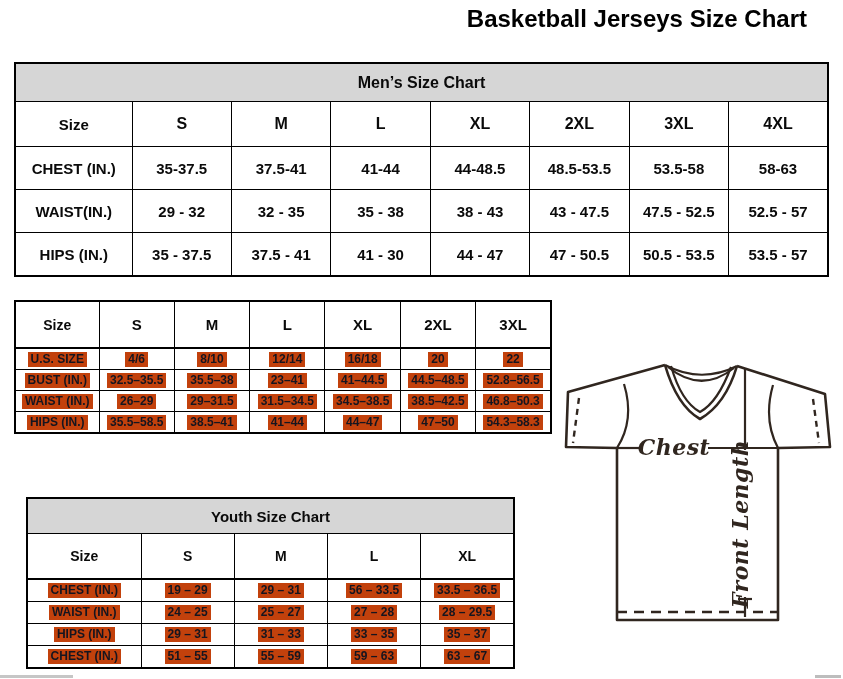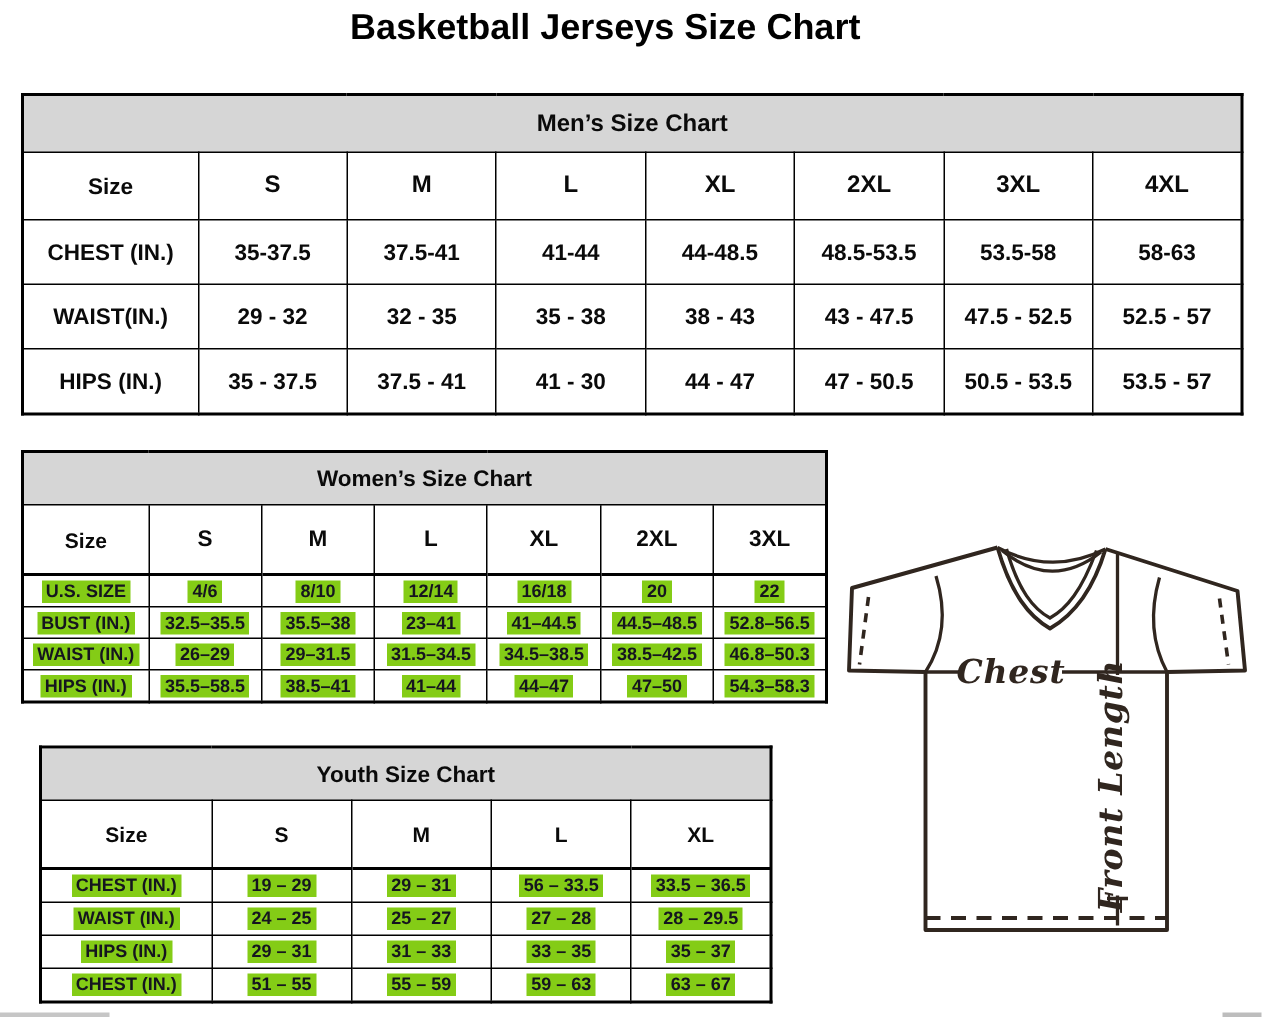--- a/index.html
+++ b/index.html
@@ -1,18 +1,18 @@
 <!DOCTYPE html>
 <html><head>
 <meta charset="utf-8">
 <style>
   html,body{margin:0;padding:0;background:#fff;}
   .stage{position:relative;width:843px;height:679px;background:#ffffff;overflow:hidden;
          font-family:"Liberation Sans","DejaVu Sans",sans-serif;}
-  .page-title{position:absolute;left:0;top:5px;width:807px;text-align:center;
+  .page-title{position:absolute;left:0;top:5px;width:807px;text-align:right;
               font-size:24px;font-weight:bold;color:#000;letter-spacing:0;}
   table.t{position:absolute;border-collapse:collapse;table-layout:fixed;background:#fff;
           border:2px solid #000000;}
   table.t td{border:1px solid #000;text-align:center;vertical-align:middle;
              font-weight:bold;color:#0a0a0a;padding:0;overflow:hidden;white-space:nowrap;}
   tr.hdr td{background:#d6d6d6;font-size:16px;}
   
   .mens tr.hdr td{height:37px;}
   .mens tr.szrow td{height:44px;font-size:16px;}
   .mens tr.datarow td{height:42px;font-size:15px;}
@@ -20,21 +20,21 @@
   
   .womens tr.hdr td{height:34px;font-size:15px;}
   .womens tr.szrow td{height:45px;font-size:15px;border-bottom:2px solid #000;}
   .womens tr.datarow td{height:20px;font-size:12px;color:#15151f;}
   .womens td.lbl{font-size:11px;}
   
   .youth tr.hdr td{height:34px;font-size:15px;}
   .youth tr.szrow td{height:44px;font-size:14px;border-bottom:2px solid #000;}
   .youth tr.datarow td{height:21px;font-size:12px;color:#15151f;}
   .youth td.lbl{font-size:11px;}
-  .hl{background:#84cc16;padding:0 3px;display:inline-block;line-height:1.25;}
+  .hl{background:#c2410c;padding:0 3px;display:inline-block;line-height:1.25;}
   
   .jersey{position:absolute;left:558px;top:358px;}
   .jersey path,.jersey line{fill:none;stroke:#30261f;}
   .jersey .outline{stroke-width:2.6;stroke-linejoin:round;}
   .jersey .collar{stroke-width:2.2;}
   .jersey .dash{stroke-width:2.4;stroke-dasharray:6 5;}
   .jersey .hem{stroke-width:2.6;stroke-dasharray:10 7;}
   .jersey .meas{stroke-width:2.2;}
   .jersey text{fill:#30261f;font-family:"DejaVu Serif","Liberation Serif",serif;
                font-style:italic;font-weight:bold;font-size:22px;letter-spacing:0.5px;}
@@ -109,23 +109,20 @@
     <colgroup>
         <col style="width:84px">
         <col>
         <col>
         <col>
         <col>
         <col>
         <col>
       </colgroup>
     <tbody>
-        <tr class="hdr">
-          <td colspan="7">Women’s Size Chart</td>
-        </tr>
     <tr class="szrow">
       <td style="font-size:14px;">Size</td>
       <td>S</td>
       <td>M</td>
       <td>L</td>
       <td>XL</td>
       <td>2XL</td>
       <td>3XL</td>
     </tr>
     <tr class="datarow">

